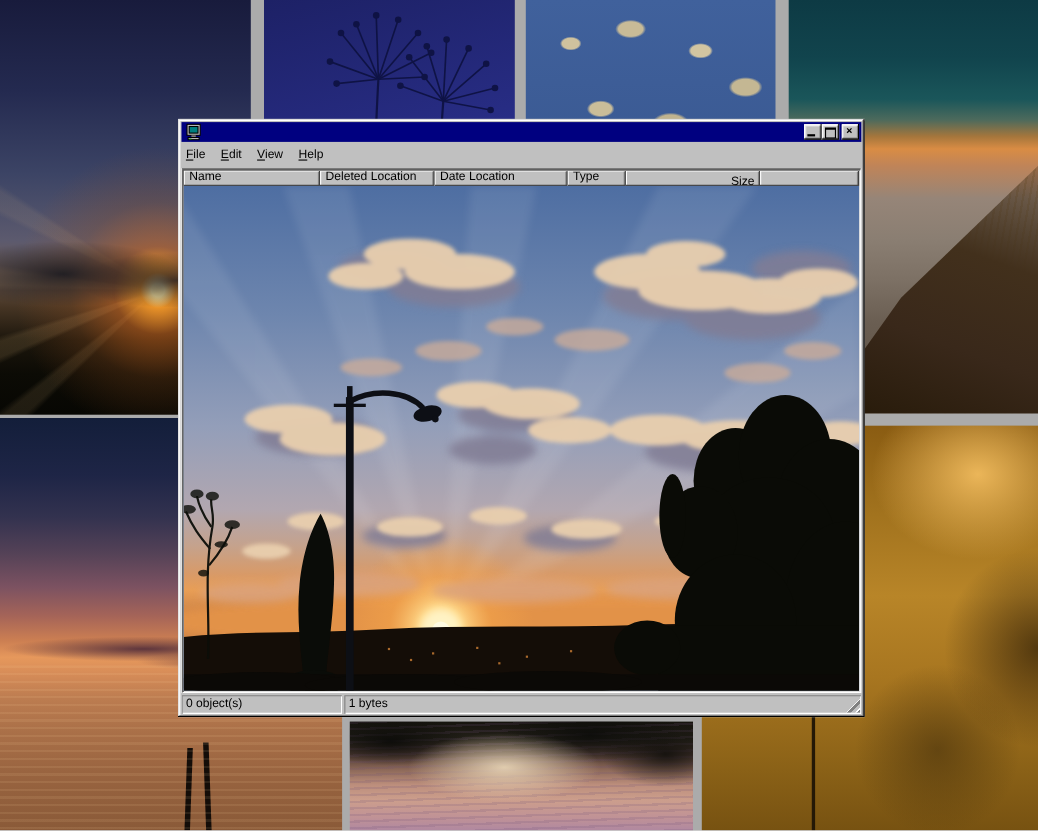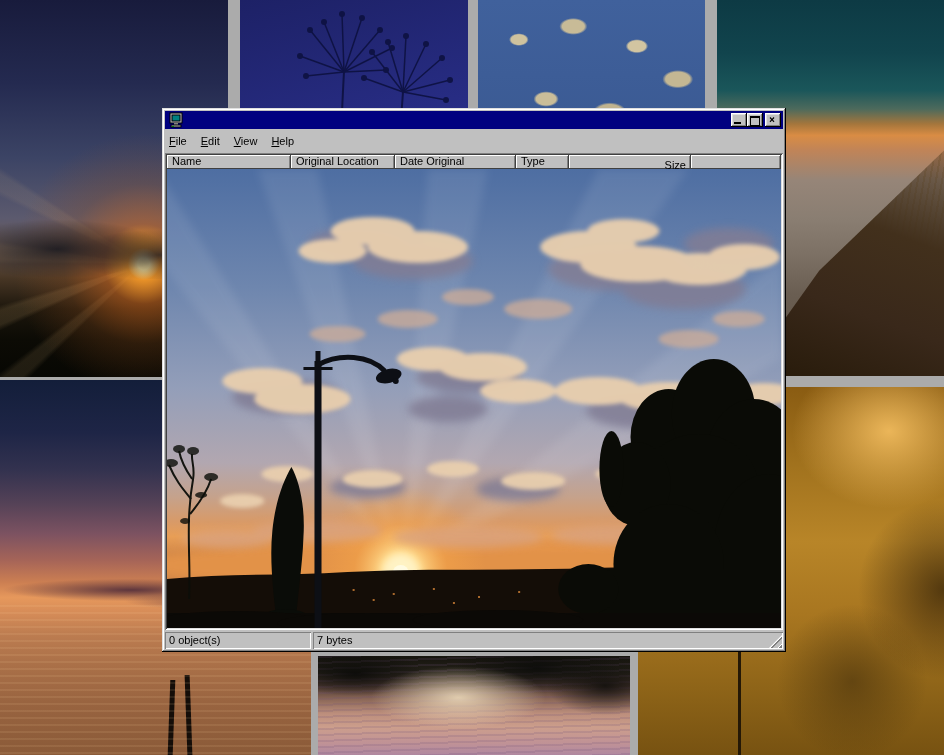--- a/index.html
+++ b/index.html
@@ -198,22 +198,22 @@
     <div id="menubar">
         <span class="menu-item"><u>F</u>ile</span>
         <span class="menu-item"><u>E</u>dit</span>
         <span class="menu-item"><u>V</u>iew</span>
         <span class="menu-item"><u>H</u>elp</span>
       </div>
 
     <div id="listarea">
       <div id="colheaders">
         <div class="colh" style="width:124px;flex:0 0 124px;">Name</div>
-        <div class="colh" style="width:104px;flex:0 0 104px;">Original Location</div>
-        <div class="colh" style="width:121px;flex:0 0 121px;">Date Original</div>
+        <div class="colh" style="width:104px;flex:0 0 104px;">Deleted Location</div>
+        <div class="colh" style="width:121px;flex:0 0 121px;">Date Location</div>
         <div class="colh" style="width:53px;flex:0 0 53px;">Type</div>
         <div class="colh right" style="width:122px;flex:0 0 122px;">Size</div>
         <div class="colh" style="flex:1;"></div>
       </div>
 
       <div id="viewport">
         <svg viewBox="0 0 612 459" preserveAspectRatio="none">
           <defs>
             <linearGradient id="sky" x1="0" y1="0" x2="0" y2="1">
               <stop offset="0" stop-color="#4e6ea2"></stop>
@@ -370,19 +370,19 @@
             <path d="M150,196 C172,184 202,186 217,202" stroke="#0d0f15" stroke-width="5" fill="none"></path>
             <ellipse cx="221" cy="207" rx="13" ry="7" transform="rotate(-14 221 207)"></ellipse>
             <circle cx="228" cy="212" r="3"></circle>
           </g>
         </svg>
       </div>
     </div>
 
     <div id="statusbar">
       <div class="spanel" id="spanel1">0 object(s)</div>
-      <div class="spanel" id="spanel2"><span>7 bytes</span>
+      <div class="spanel" id="spanel2"><span>1 bytes</span>
         <div id="grip"></div>
       </div>
     </div>
 
   </div>
 </div>
 
 </body></html>

